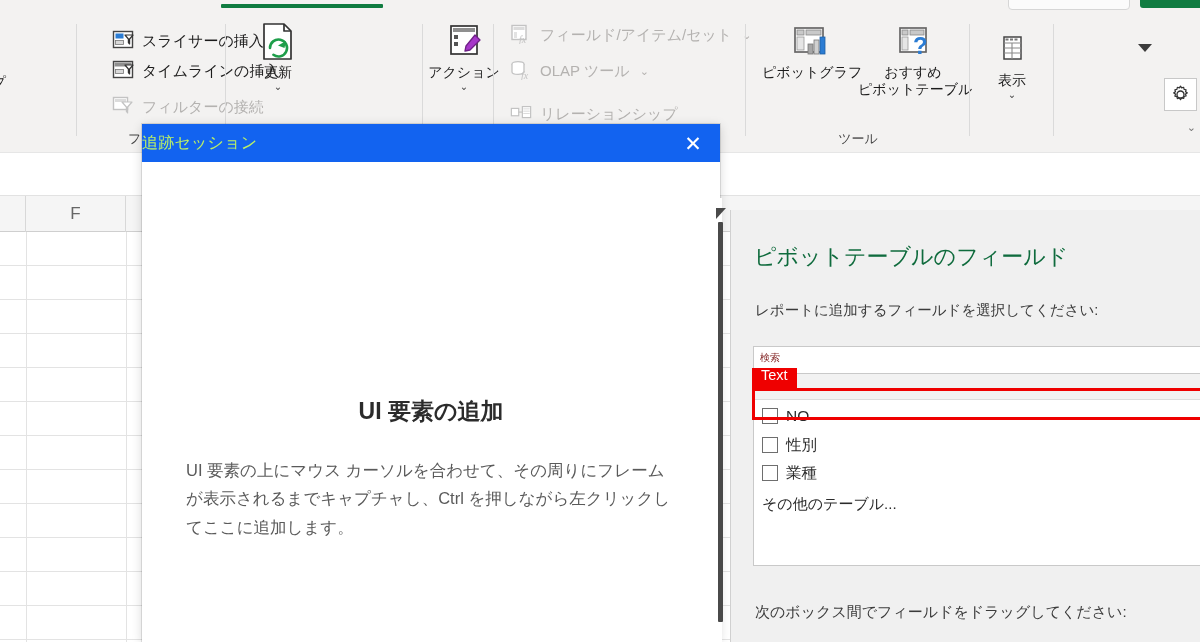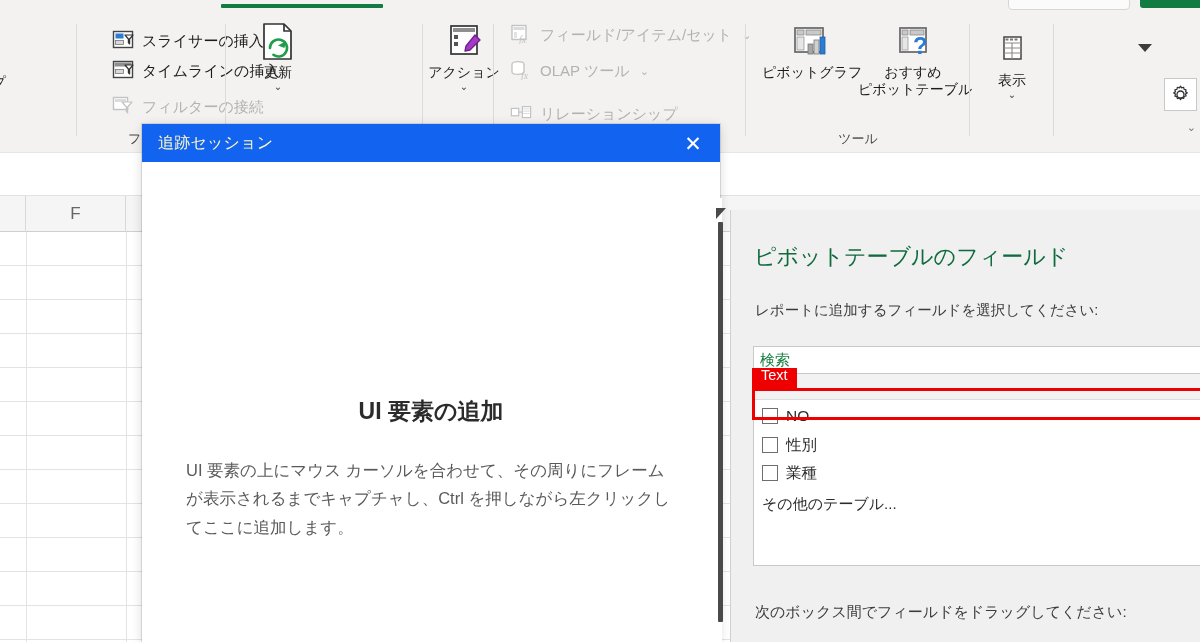--- a/index.html
+++ b/index.html
@@ -98,21 +98,21 @@
   
   .dlg{
     position:absolute; left:142px; top:124px; width:578px; height:518px;
     background:#ffffff; box-shadow:0 0 0 1px rgba(0,0,0,.10), 0 2px 10px rgba(0,0,0,.16);
   }
   .dlg-title{
     position:absolute; left:0; top:0; width:578px; height:38px;
     background:#1263f0; display:flex; align-items:center;
   }
   .dlg-title-text{
-    margin-left:16px; color:#fef9c3; font-size:16px; letter-spacing:.2px;
+    color:#bef264; font-size:16px; letter-spacing:.2px;
   }
   .dlg-close{
     position:absolute; right:0; top:0; width:54px; height:38px;
     display:flex; align-items:center; justify-content:center;
     color:#fff; font-size:21px; line-height:1; cursor:pointer;
   }
   .dlg-body{
     position:absolute; left:0; top:38px; width:578px; height:480px; background:#fff;
   }
   .dlg-h{
@@ -161,21 +161,21 @@
   }
   .fieldbox{
     position:absolute; left:22px; top:136px; width:455px; height:220px;
     background:#ffffff; border:1px solid #c9c9c9; border-right:none;
   }
   .searchrow{
     position:absolute; left:0; top:0; width:455px; height:27px;
     background:#fff; border-bottom:1px solid #c9c9c9;
   }
   .searchrow .ph{
-    position:absolute; left:6px; top:4px; font-size:15px; color:#15803d;
+    position:absolute; left:6px; top:4px; font-size:10px; color:#7f1d1d;
   }
   .tablehdr{
     position:absolute; left:0; top:27px; width:455px; height:26px;
     background:#f2f2f2; border-bottom:1px solid #dcdcdc;
   }
   .tablehdr-name{
     position:absolute; left:4px; top:3px; font-size:14px; color:#3b3b3b;
   }
   .fitem{
     position:absolute; left:0; height:28px; width:455px;

